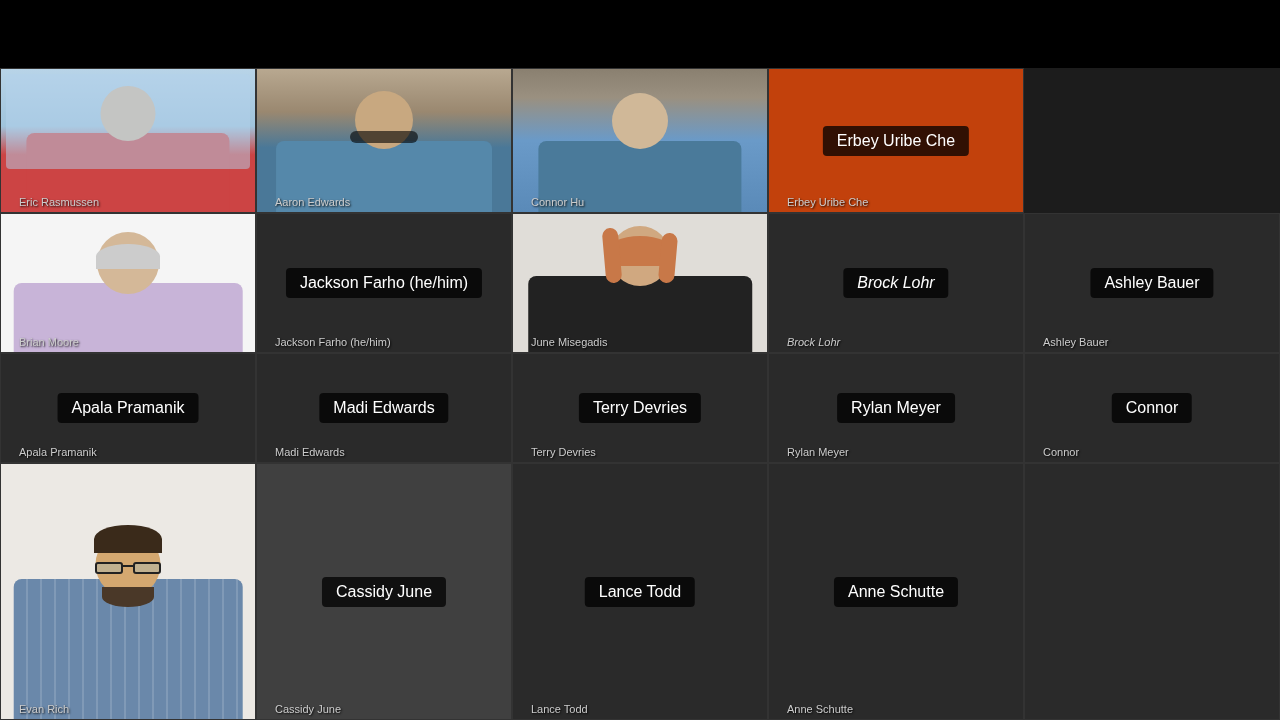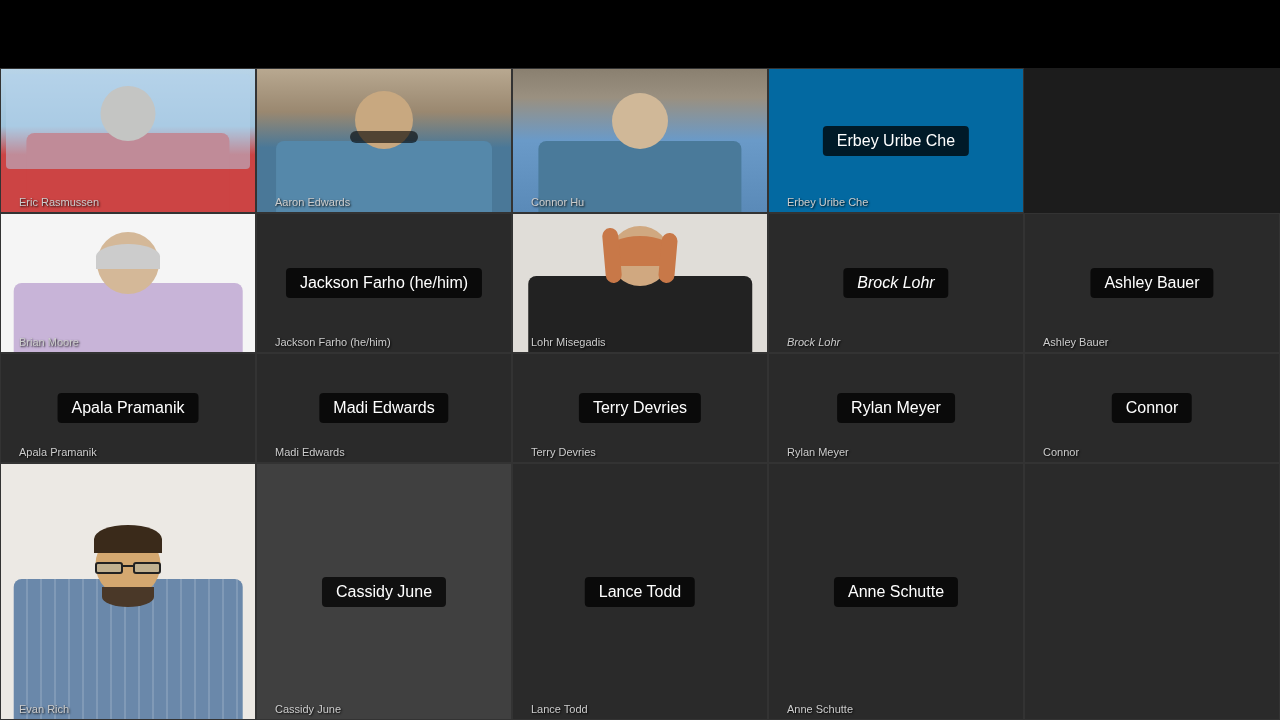--- a/index.html
+++ b/index.html
@@ -134,21 +134,21 @@
 
 
     <div class="cell col-5 row1-cell">
       <div style="width:100%;height:100%;background:linear-gradient(180deg,#8a8070 0%,#9a9080 20%,#6a9ac8 50%,#5a8ab8 100%);">
         <div style="position:absolute;bottom:0;left:50%;transform:translateX(-50%);width:80%;height:50%;background:#4a7a9a;border-radius:8px 8px 0 0;"></div>
         <div style="position:absolute;bottom:44%;left:50%;transform:translateX(-50%);width:56px;height:56px;border-radius:50%;background:#d0b898;"></div>
       </div>
       <div class="name-bottom">Connor Hu</div>
     </div>
 
-    <div class="cell col-5 row1-cell" style="background:#0369a1;">
+    <div class="cell col-5 row1-cell" style="background:#c2410c;">
       <div class="name-center">Erbey Uribe Che</div>
       <div class="name-bottom">Erbey Uribe Che</div>
     </div>
 
   </div>
 
   <div class="row-2">
 
     <div class="cell col-5" style="background:#f0f0f0;">
 
@@ -168,21 +168,21 @@
 
     <div class="cell col-5" style="background:#e8e8e8;">
       <div style="width:100%;height:100%;background:#e0ddd8;display:flex;align-items:flex-end;justify-content:center;position:relative;">
         <div style="position:absolute;bottom:0;left:50%;transform:translateX(-50%);width:88%;height:55%;background:#222;border-radius:8px 8px 0 0;"></div>
         <div style="position:absolute;bottom:48%;left:50%;transform:translateX(-50%);width:60px;height:60px;border-radius:50%;background:#d0a880;"></div>
 
         <div style="position:absolute;bottom:62%;left:50%;transform:translateX(-50%);width:68px;height:30px;border-radius:50% 50% 0 0;background:#c87848;"></div>
         <div style="position:absolute;bottom:50%;left:calc(50% - 36px);width:16px;height:55px;background:#c87848;border-radius:8px;transform:rotate(-5deg);"></div>
         <div style="position:absolute;bottom:50%;right:calc(50% - 36px);width:16px;height:50px;background:#c87848;border-radius:8px;transform:rotate(5deg);"></div>
       </div>
-      <div class="name-bottom">Lohr Misegadis</div>
+      <div class="name-bottom">June Misegadis</div>
     </div>
 
     <div class="cell col-5" style="background:#2a2a2a;font-style:italic;">
       <div class="name-center">Brock Lohr</div>
       <div class="name-bottom">Brock Lohr</div>
     </div>
 
     <div class="cell col-5" style="background:#2a2a2a;">
       <div class="name-center">Ashley Bauer</div>
       <div class="name-bottom">Ashley Bauer</div>

